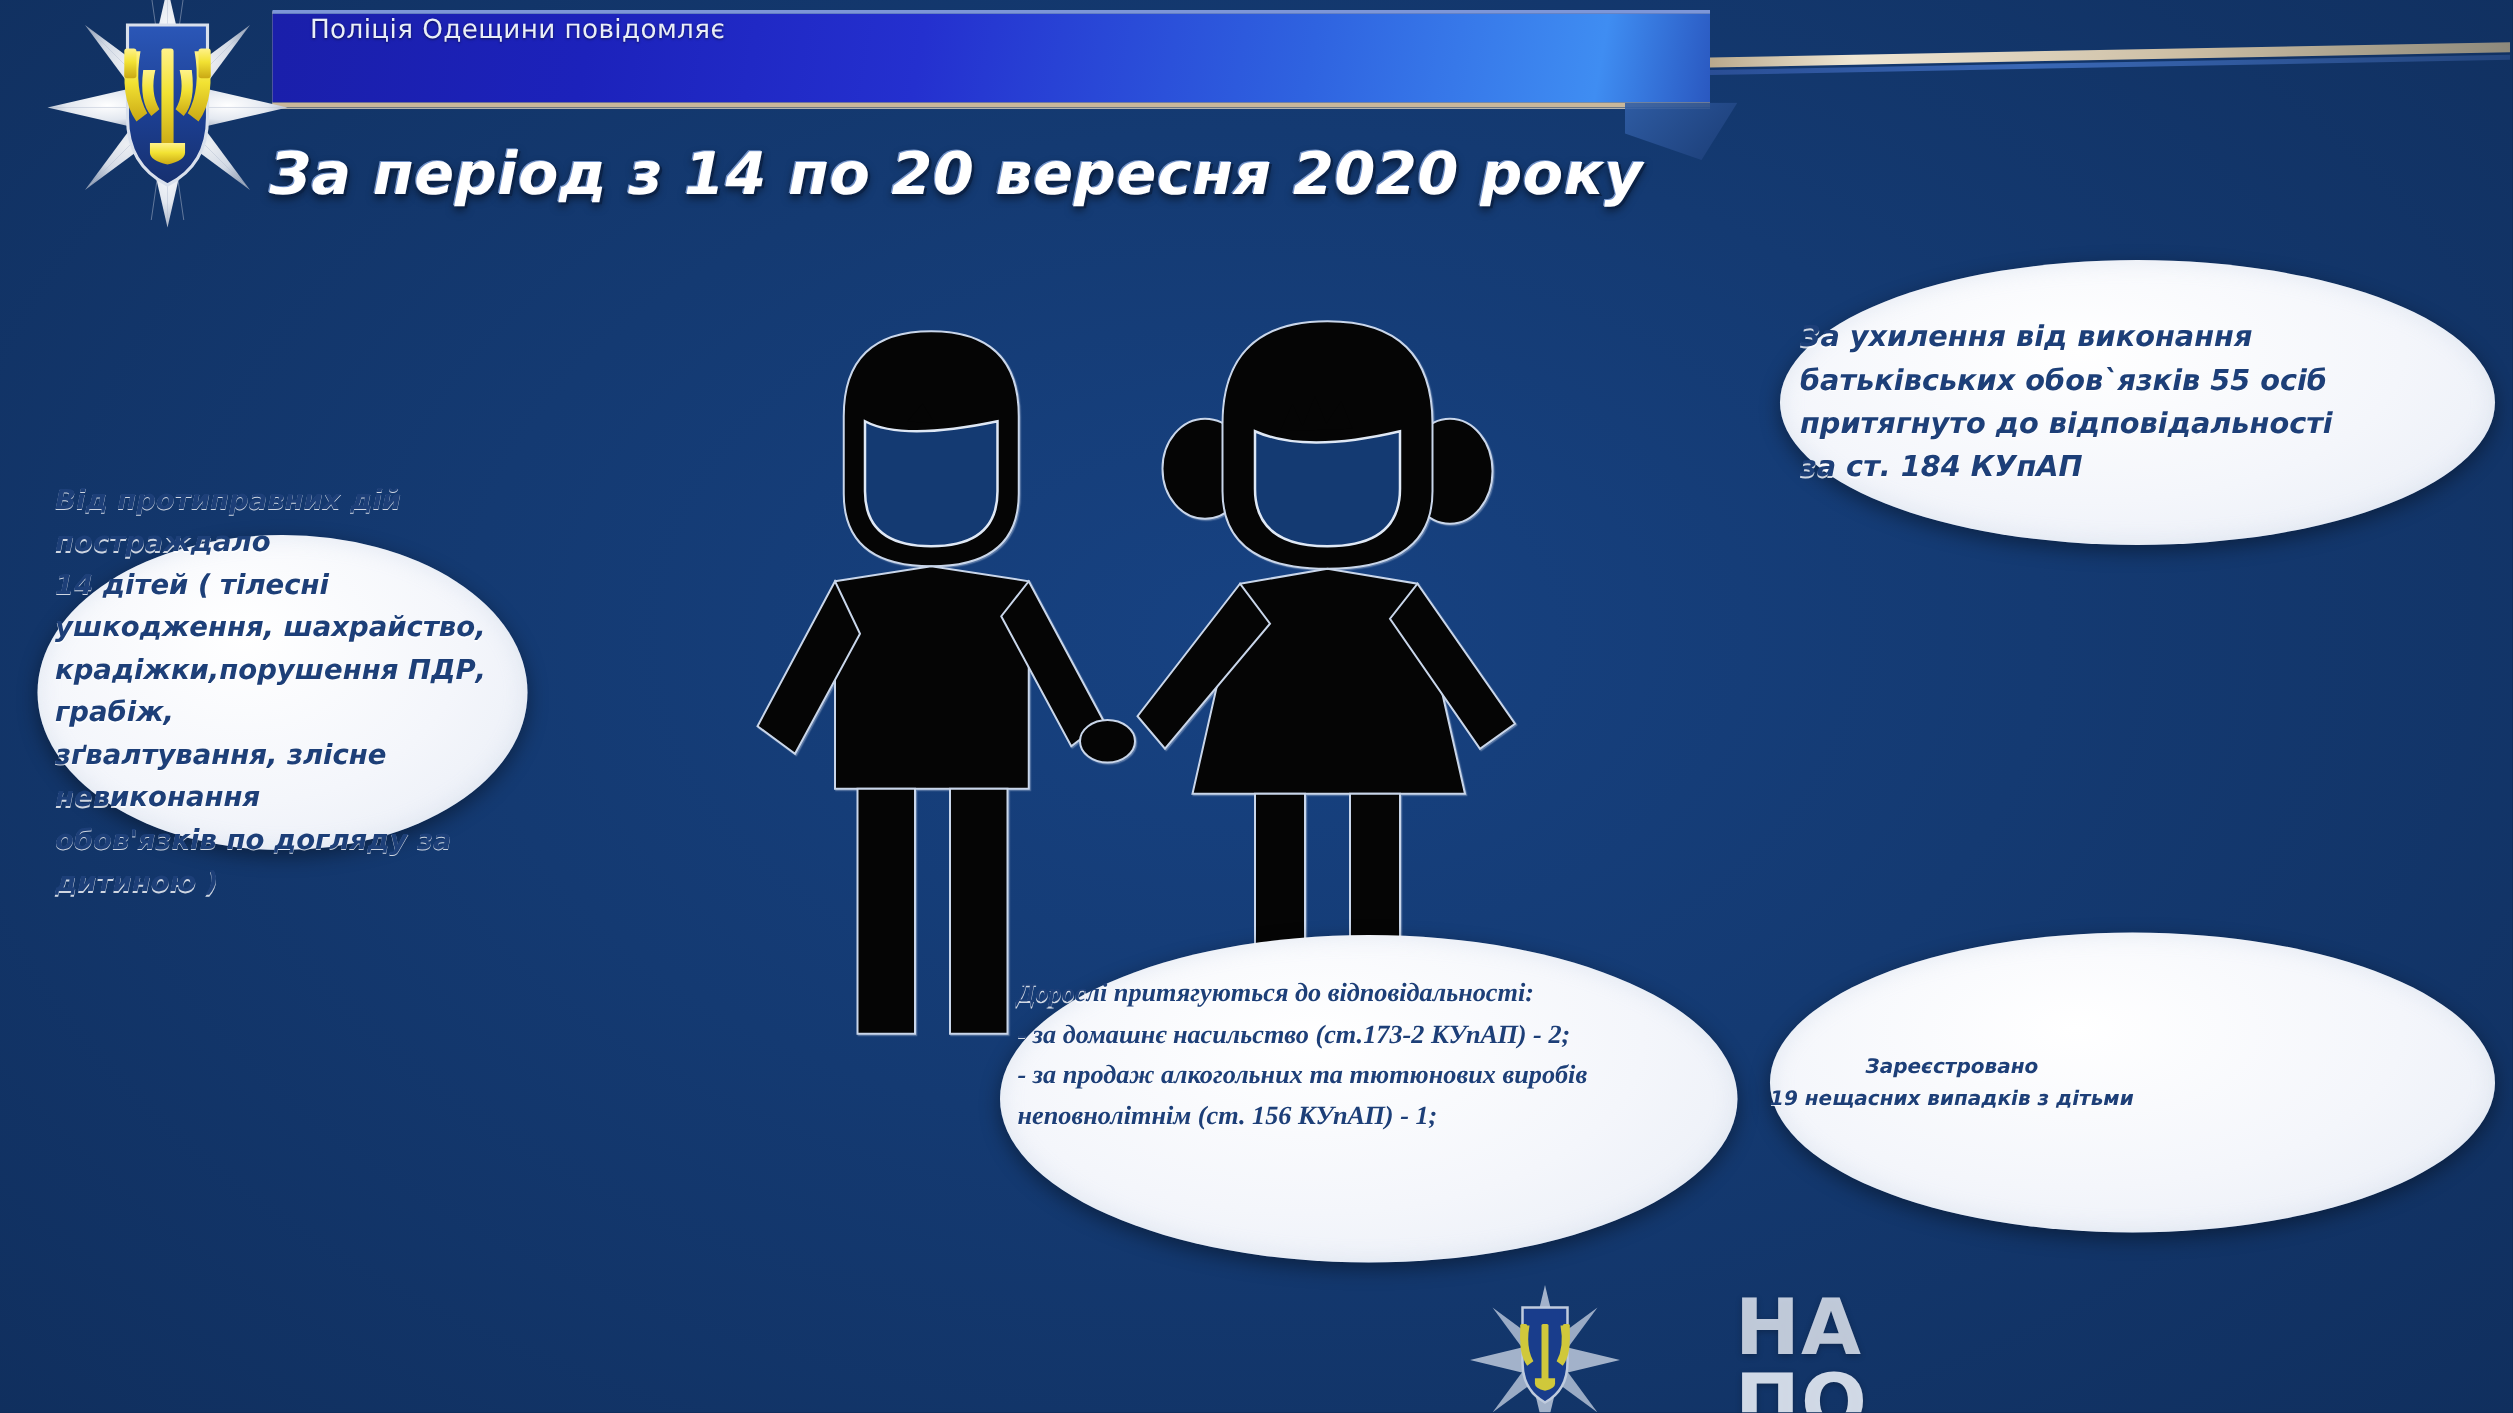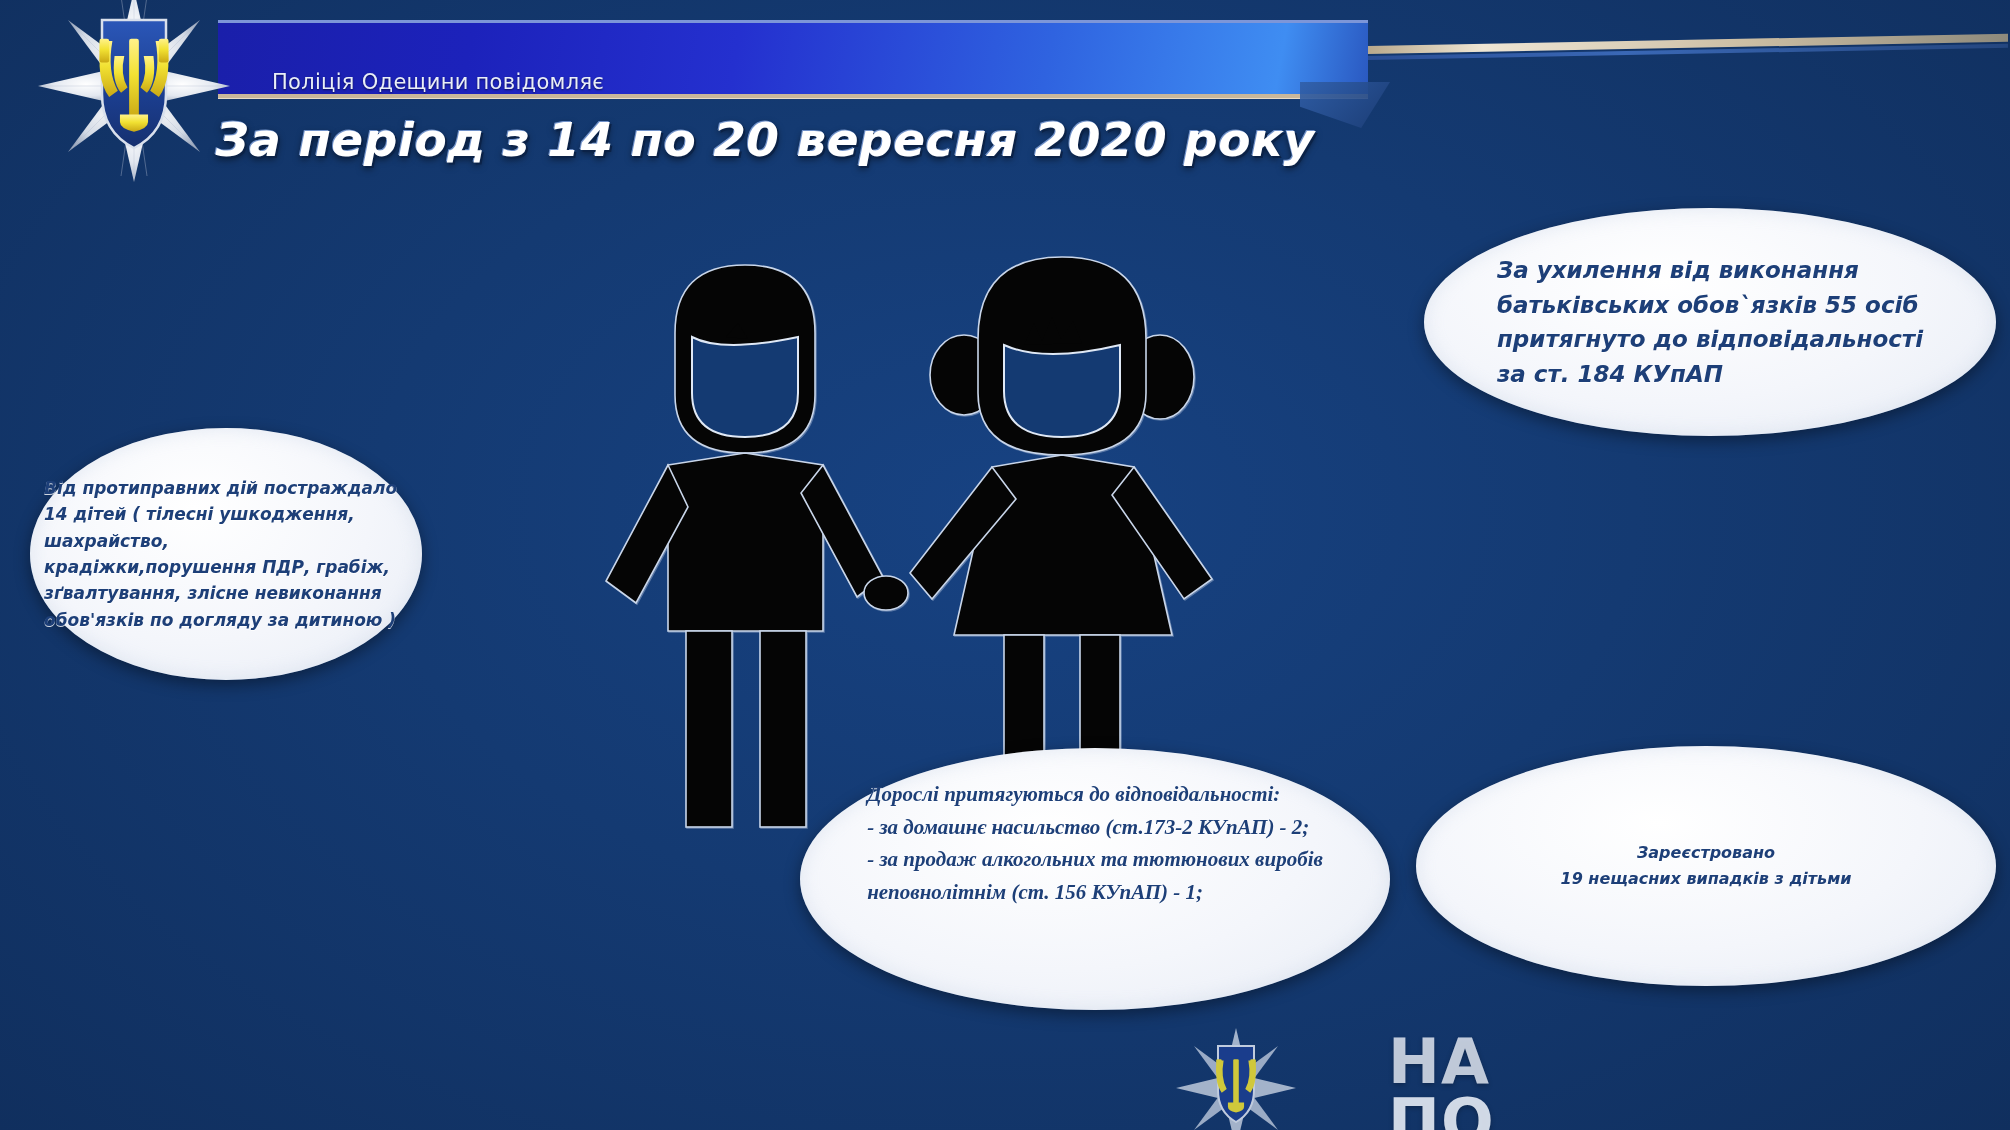--- a/index.html
+++ b/index.html
@@ -19,36 +19,35 @@
     height: 1130px;
     background:
       radial-gradient(ellipse 1400px 900px at 50% 45%, #174282 0%, #143a72 45%, #102f5e 100%);
     overflow: hidden;
   }
 
   
   #header-banner {
     position: absolute;
     left: 218px;
-    top: 20px;
+    top: 8px;
     width: 1150px;
     height: 78px;
     background: linear-gradient(100deg,
         #1a1faa 0%,
         #1c22bb 22%,
         #2430cf 45%,
         #2f63e0 72%,
         #3f8df2 92%,
         #2a58c0 100%);
     border-top: 3px solid #7d96d8;
     border-bottom: 4px solid #c9b79a;
     box-shadow: 0 1px 0 #e8dcc6;
     display: flex;
-    align-items: flex-end;
-    padding-left: 24px;
+    align-items: flex-start;
   }
   #header-banner-text {
     color: #e9eef8;
     font-size: 21px;
     letter-spacing: 0.3px;
     padding-left: 30px;
     text-shadow: 0 1px 2px rgba(0,0,0,.55);
     white-space: nowrap;
   }
   
@@ -121,39 +120,38 @@
     filter: drop-shadow(1px 1px 0 rgba(220,230,245,.35));
   }
 
   
   .bubble {
     position: absolute;
     background: radial-gradient(ellipse at 42% 32%, #ffffff 0%, #f4f6fb 55%, #e7ecf5 100%);
     border-radius: 50%;
     display: flex;
     align-items: center;
-    justify-content: center;
     box-shadow: 0 5px 16px rgba(0,0,0,.40), inset 0 0 18px rgba(180,195,220,.30);
   }
   .bubble-text {
     color: #1d3f78;
     font-weight: bold;
     font-style: italic;
     line-height: 1.42;
     text-align: left;
     white-space: pre-line;
     text-shadow: 0 1px 0 rgba(255,255,255,.8);
   }
 
   
   #bubble-crimes           { left: 52px;   top: 212px;  width: 382px; height: 208px; }
   #bubble-crimes .bubble-text { font-size: 23px; text-align: center; }
 
   #bubble-victims          { left: 30px;   top: 428px;  width: 392px; height: 252px; }
-  #bubble-victims .bubble-text { font-size: 17px; padding: 0 14px; line-height: 1.55; }
+  #bubble-victims .bubble-text { font-size: 22px; padding: 0 14px; line-height: 1.55; }
 
   #bubble-violations       { left: 14px;   top: 690px;  width: 530px; height: 260px;
                              align-items: flex-start; padding-top: 34px; }
   #bubble-violations .bubble-text { font-size: 21px; padding-left: 78px; line-height: 1.52; }
 
   #bubble-parents          { left: 1424px; top: 208px;  width: 572px; height: 228px; }
   #bubble-parents .bubble-text { font-size: 23px; padding: 0 16px; line-height: 1.5; }
 
   #bubble-missing          { left: 1442px; top: 472px;  width: 556px; height: 228px; }
   #bubble-missing .bubble-text { font-size: 23px; padding: 0 16px; line-height: 1.66; }

